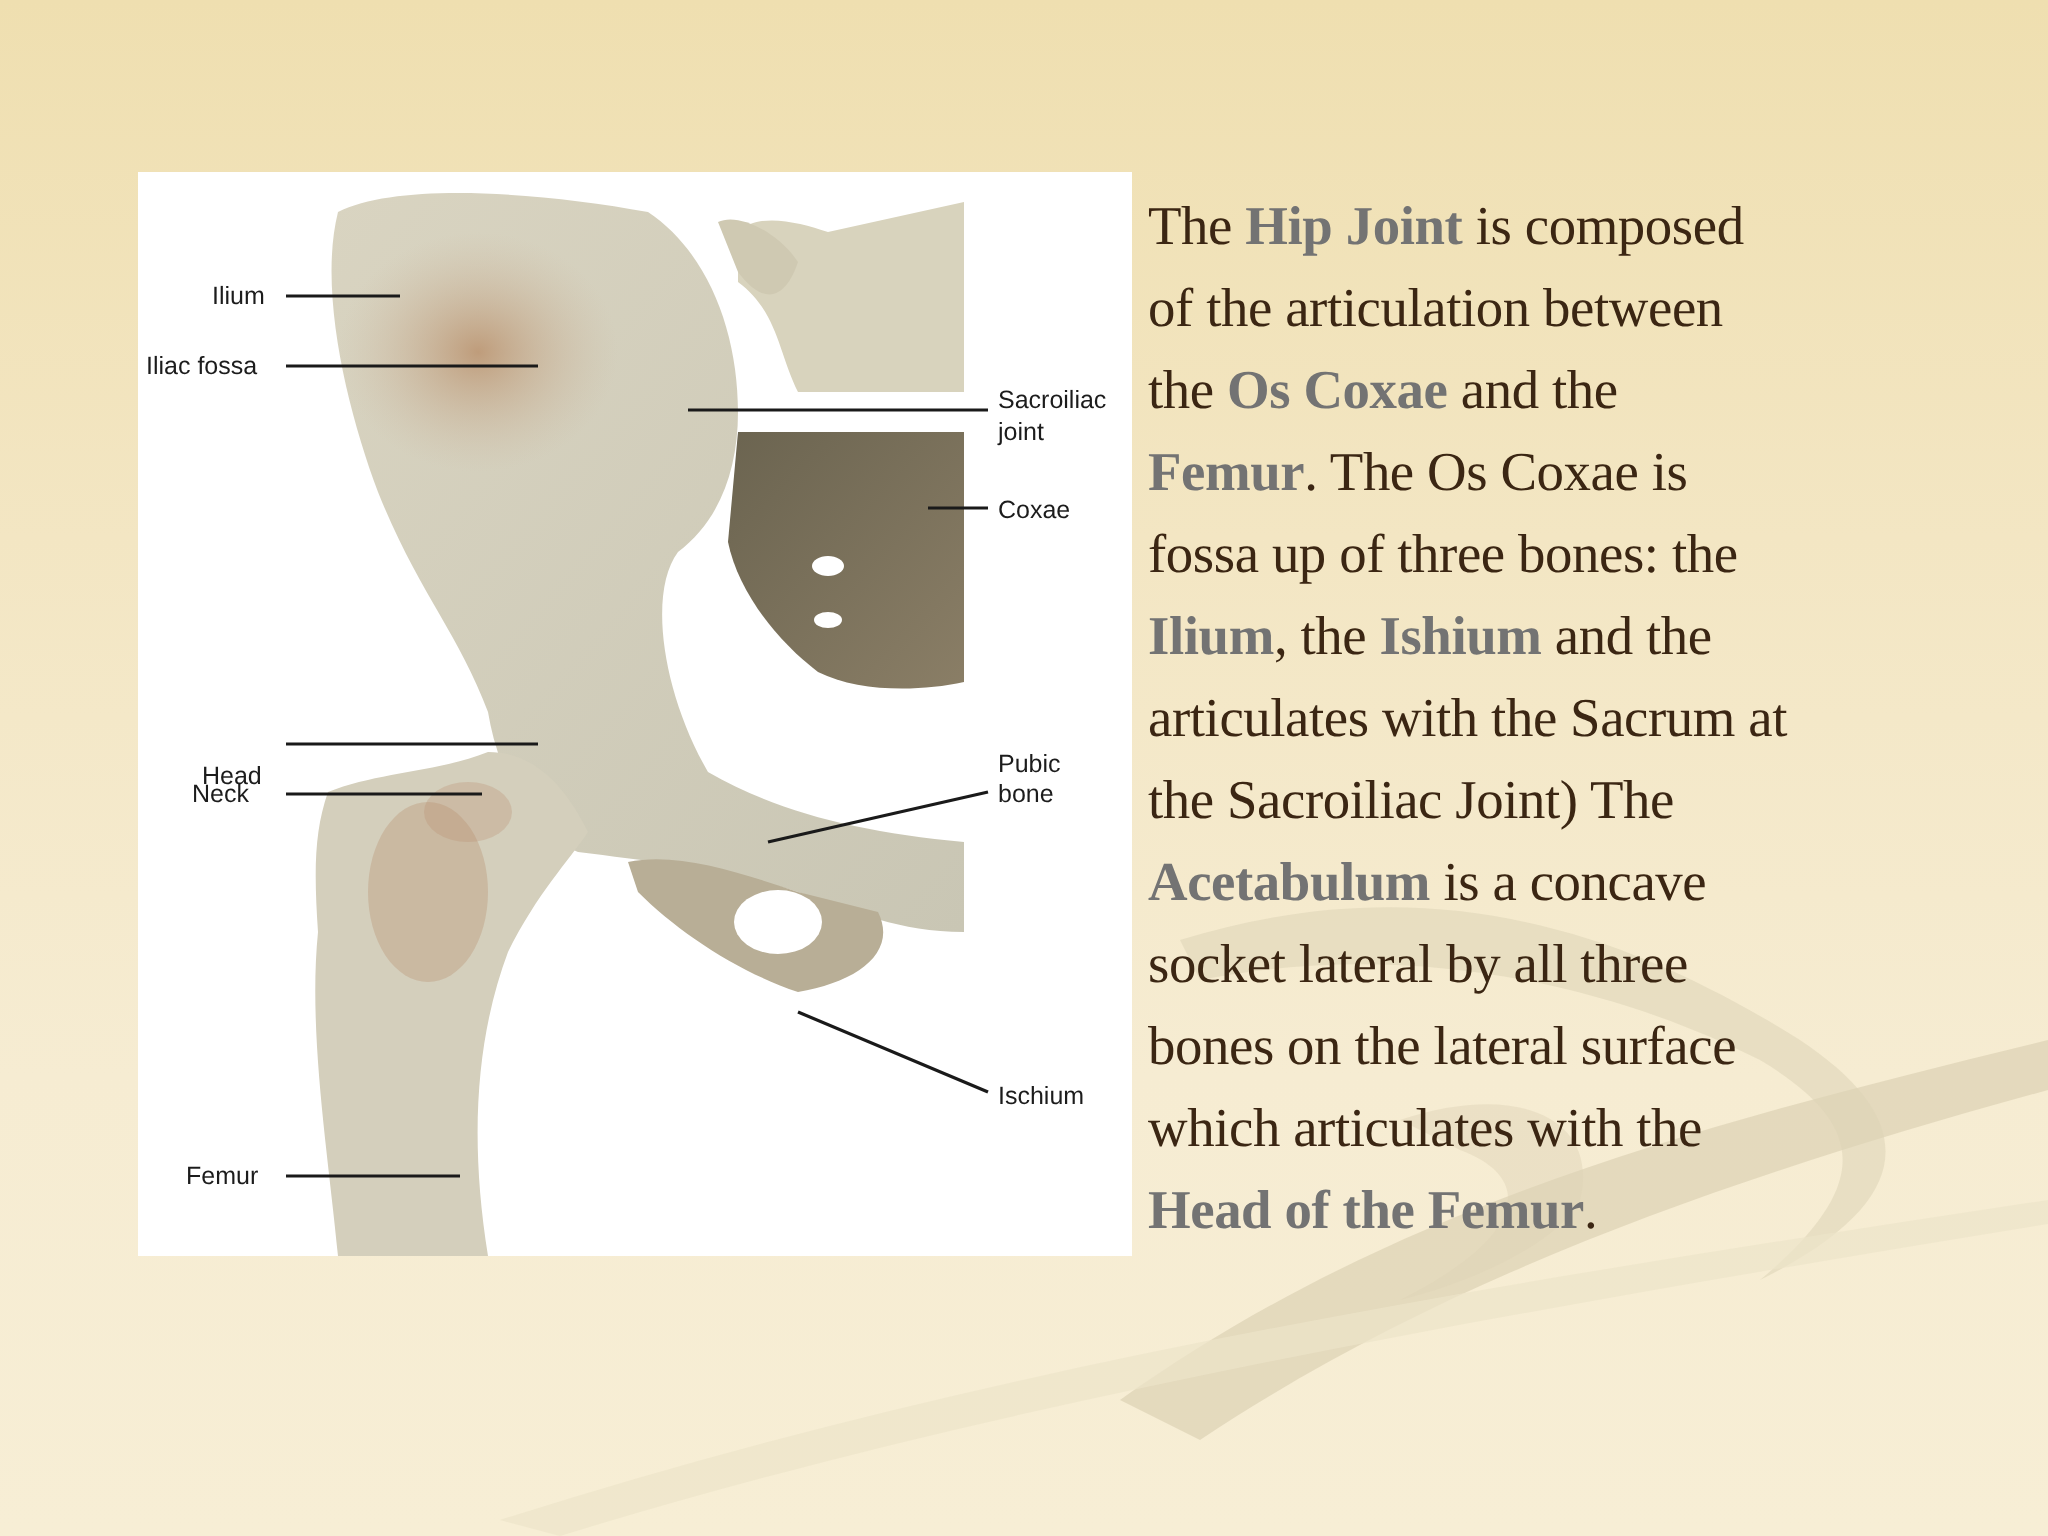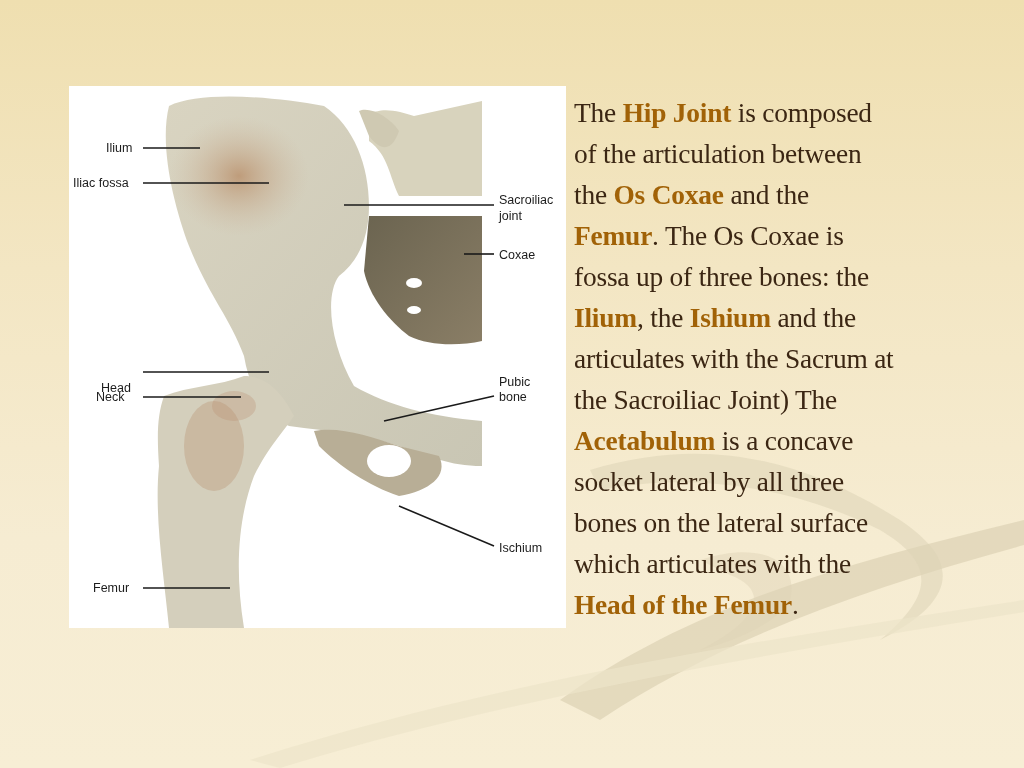--- a/index.html
+++ b/index.html
@@ -17,21 +17,21 @@
     .label {
       position: absolute; font-family: "Liberation Sans", "DejaVu Sans", sans-serif;
       font-size: 12.5px; color: #1c1c1c; line-height: 15px; white-space: nowrap;
     }
     .body-text {
       position: absolute; left: 574px; top: 93px; width: 420px;
       font-size: 27.4px; line-height: 41px; color: #3b2613;
       letter-spacing: -0.2px;
     }
     .body-text .line { display: block; white-space: nowrap; }
-    .body-text b { font-weight: bold; color: #a16207; }
+    .body-text b { font-weight: bold; color: #737373; }
   </style>
 </head>
 <body>
 
 <svg class="swoosh" viewBox="0 0 1024 768">
   <path d="M560 700 C 700 600, 860 560, 1024 520 L 1024 545 C 860 590, 720 640, 600 720 Z" fill="#ddd3b6" opacity="0.75"></path>
   <path d="M590 470 C 720 430, 820 470, 900 520 C 960 560, 960 600, 880 640 C 940 590, 930 560, 880 530 C 800 490, 700 470, 600 490 Z" fill="#ddd3b6" opacity="0.55"></path>
   <path d="M700 560 C 760 540, 800 560, 790 600 C 780 620, 740 640, 700 650 C 760 620, 770 590, 730 575 Z" fill="#ddd3b6" opacity="0.45"></path>
   <path d="M250 760 C 500 680, 760 640, 1024 600 L 1024 612 C 760 655, 500 700, 280 768 Z" fill="#ede4c9" opacity="0.7"></path>
 </svg>

